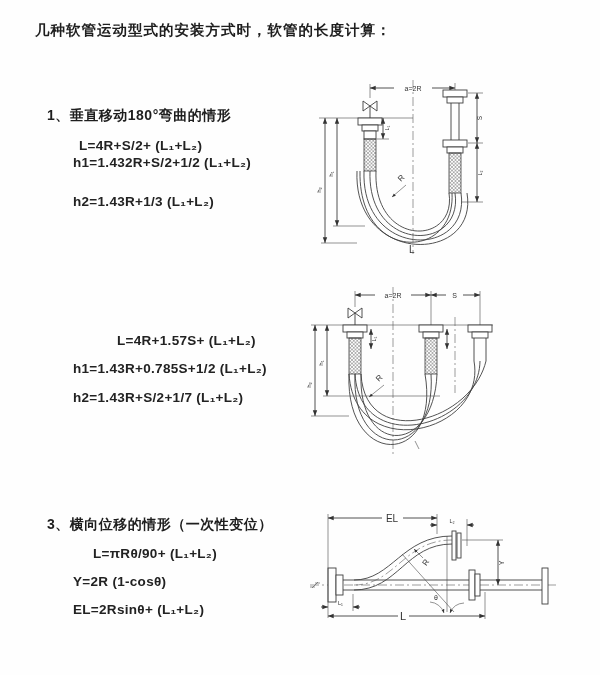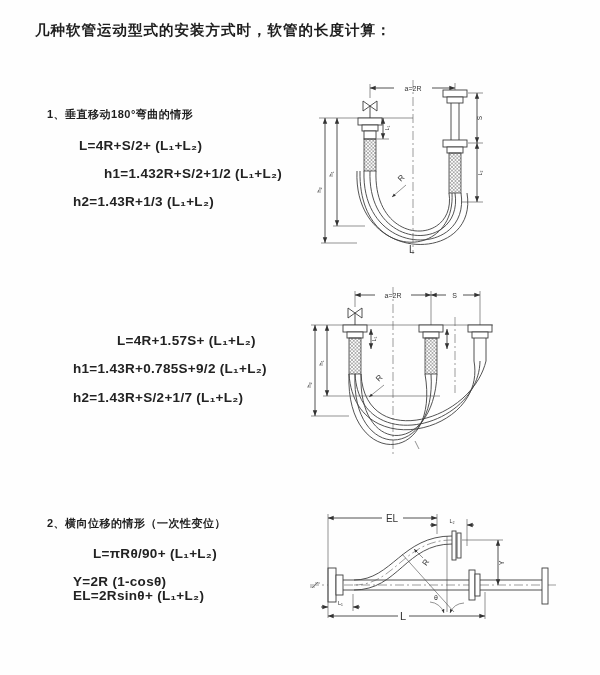--- a/index.html
+++ b/index.html
@@ -2,50 +2,50 @@
 <html><head>
 <meta charset="utf-8">
 <style>
   html,body{margin:0;padding:0;background:#fff;}
   .page{
     position:relative;width:600px;height:675px;background:#fefefe;
     font-family:"Liberation Sans","DejaVu Sans",sans-serif;color:#1e1e1e;overflow:hidden;
   }
   .abs{position:absolute;white-space:nowrap;}
   .title{font-size:14.5px;font-weight:bold;letter-spacing:1px;}
-  .sec-heading{font-size:11px;font-weight:bold;letter-spacing:0.5px;}
+  .sec-heading{font-size:14px;font-weight:bold;letter-spacing:0.5px;}
   .fm{font-size:13.5px;font-weight:600;letter-spacing:0.3px;color:#222;}
   svg{position:absolute;overflow:visible;}
   svg text{font-family:"Liberation Sans","DejaVu Sans",sans-serif;fill:#333;}
   .dln{stroke:#3f3f3f;stroke-width:0.9;fill:none;}
   .thin{stroke:#4a4a4a;stroke-width:0.6;fill:none;}
   .cl{stroke:#5a5a5a;stroke-width:0.6;fill:none;stroke-dasharray:9 3 2 3;}
   .fl{stroke:#3f3f3f;stroke-width:0.9;fill:#fff;}
   .br{stroke:#3f3f3f;stroke-width:0.8;}
 </style>
 </head>
 <body>
 
 <div class="page">
 
   <div class="abs title" style="left:35px;top:21px;">几种软管运动型式的安装方式时，软管的长度计算：</div>
 
   <div class="abs sec-heading" style="left:47px;top:107px;">1、垂直移动180°弯曲的情形</div>
   <div class="abs fm" style="left:73px;top:138px;padding-left:6px;">L=4R+S/2+ (L₁+L₂)</div>
-  <div class="abs fm" style="left:73px;top:166px;margin-left:31px;">h1=1.432R+S/2+1/2 (L₁+L₂)</div>
+  <div class="abs fm" style="left:73px;top:155px;">h1=1.432R+S/2+1/2 (L₁+L₂)</div>
   <div class="abs fm" style="left:73px;top:194px;">h2=1.43R+1/3 (L₁+L₂)</div>
 
   <div class="abs fm" style="left:73px;top:333px;margin-left:44px;">L=4R+1.57S+ (L₁+L₂)</div>
-  <div class="abs fm" style="left:73px;top:361px;">h1=1.43R+0.785S+9/2 (L₁+L₂)</div>
+  <div class="abs fm" style="left:73px;top:361px;">h1=1.43R+0.785S+1/2 (L₁+L₂)</div>
   <div class="abs fm" style="left:73px;top:390px;">h2=1.43R+S/2+1/7 (L₁+L₂)</div>
 
-  <div class="abs sec-heading" style="left:47px;top:516px;">2、横向位移的情形（一次性变位）</div>
+  <div class="abs sec-heading" style="left:47px;top:516px;">3、横向位移的情形（一次性变位）</div>
   <div class="abs fm" style="left:73px;top:546px;margin-left:20px;">L=πRθ/90+ (L₁+L₂)</div>
   <div class="abs fm" style="left:73px;top:574px;">Y=2R (1-cosθ)</div>
-  <div class="abs fm" style="left:73px;top:588px;">EL=2Rsinθ+ (L₁+L₂)</div>
+  <div class="abs fm" style="left:73px;top:602px;">EL=2Rsinθ+ (L₁+L₂)</div>
 
   <svg style="left:305px;top:76px;" width="275" height="182" viewBox="0 0 275 182">
     <defs>
       <marker id="ar1" viewBox="0 0 10 10" refX="9" refY="5" markerWidth="7" markerHeight="7" orient="auto-start-reverse">
         <path d="M0,1.5 L9,5 L0,8.5 z" fill="#333"></path>
       </marker>
       <pattern id="hh1" patternUnits="userSpaceOnUse" width="3.5" height="3.5">
         <path d="M0,0 L3.5,3.5 M3.5,0 L0,3.5" stroke="#6a6a6a" stroke-width="0.5"></path>
       </pattern>
     </defs>

